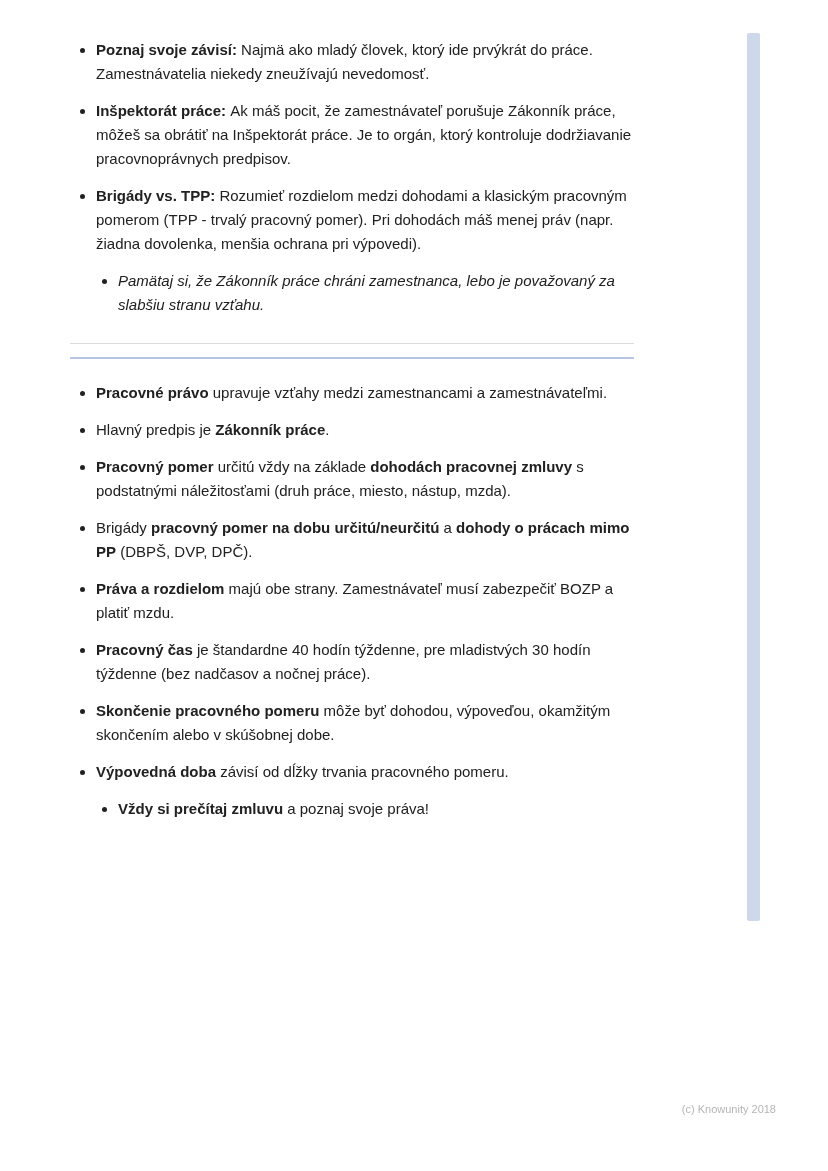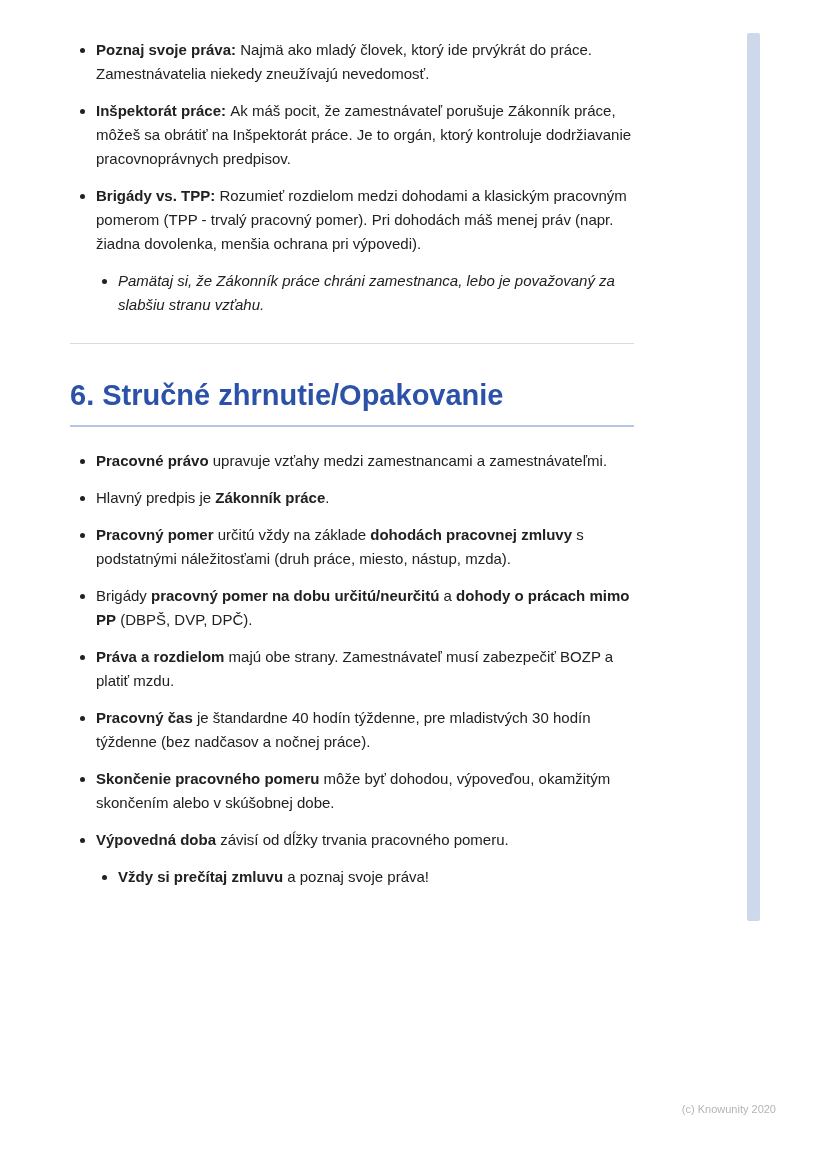--- a/index.html
+++ b/index.html
@@ -69,43 +69,42 @@
   }
 </style>
 </head>
 <body>
 
 <div class="page">
 
   <div class="content">
 
     <ul class="bullets">
-        <li><span class="b">Poznaj svoje práva: </span><span>Najmä ako mladý človek, ktorý ide prvýkrát do práce. Zamestnávatelia niekedy zneužívajú nevedomosť.</span></li>
+        <li><span class="b">Poznaj svoje závisí: </span><span>Najmä ako mladý človek, ktorý ide prvýkrát do práce. Zamestnávatelia niekedy zneužívajú nevedomosť.</span></li>
         <li><span class="b">Inšpektorát práce: </span><span>Ak máš pocit, že zamestnávateľ porušuje Zákonník práce, môžeš sa obrátiť na Inšpektorát práce. Je to orgán, ktorý kontroluje dodržiavanie pracovnoprávnych predpisov.</span></li>
         <li><span class="b">Brigády vs. TPP: </span><span>Rozumieť rozdielom medzi dohodami a klasickým pracovným pomerom (TPP - trvalý pracovný pomer). Pri dohodách máš menej práv (napr. žiadna dovolenka, menšia ochrana pri výpovedi).</span></li>
         <li><span class="i">Pamätaj si, že Zákonník práce chráni zamestnanca, lebo je považovaný za slabšiu stranu vzťahu.</span></li>
       </ul>
 
     <hr class="divider">
 
-    <h2 class="summary-heading">6. Stručné zhrnutie/Opakovanie</h2>
 
     <div class="heading-underline"></div>
 
     <ul class="bullets">
         <li><span class="b">Pracovné právo</span><span> upravuje vzťahy medzi zamestnancami a zamestnávateľmi.</span></li>
         <li><span>Hlavný predpis je </span><span class="b">Zákonník práce</span><span>.</span></li>
         <li><span class="b">Pracovný pomer</span><span> určitú vždy na základe </span><span class="b">dohodách pracovnej zmluvy</span><span> s podstatnými náležitosťami (druh práce, miesto, nástup, mzda).</span></li>
         <li><span>Brigády </span><span class="b">pracovný pomer na dobu určitú/neurčitú</span><span> a </span><span class="b">dohody o prácach mimo PP</span><span> (DBPŠ, DVP, DPČ).</span></li>
         <li><span class="b">Práva a rozdielom</span><span> majú obe strany. Zamestnávateľ musí zabezpečiť BOZP a platiť mzdu.</span></li>
         <li><span class="b">Pracovný čas</span><span> je štandardne 40 hodín týždenne, pre mladistvých 30 hodín týždenne (bez nadčasov a nočnej práce).</span></li>
         <li><span class="b">Skončenie pracovného pomeru</span><span> môže byť dohodou, výpoveďou, okamžitým skončením alebo v skúšobnej dobe.</span></li>
         <li><span class="b">Výpovedná doba</span><span> závisí od dĺžky trvania pracovného pomeru.</span></li>
         <li><span class="b">Vždy si prečítaj zmluvu</span><span> a poznaj svoje práva!</span></li>
       </ul>
 
   </div>
 
   <div class="scrollbar"></div>
 
-  <div class="footer">(c) Knowunity 2020</div>
+  <div class="footer">(c) Knowunity 2018</div>
 
 </div>
 
 </body></html>

